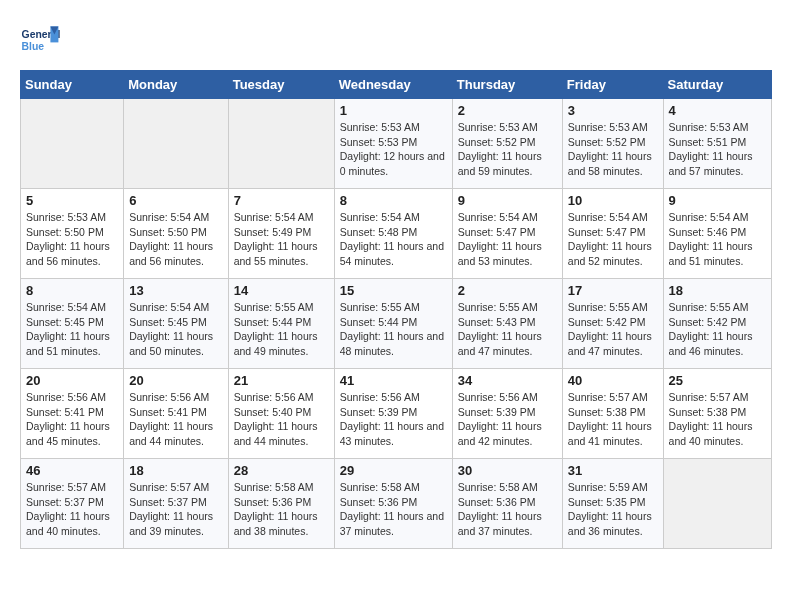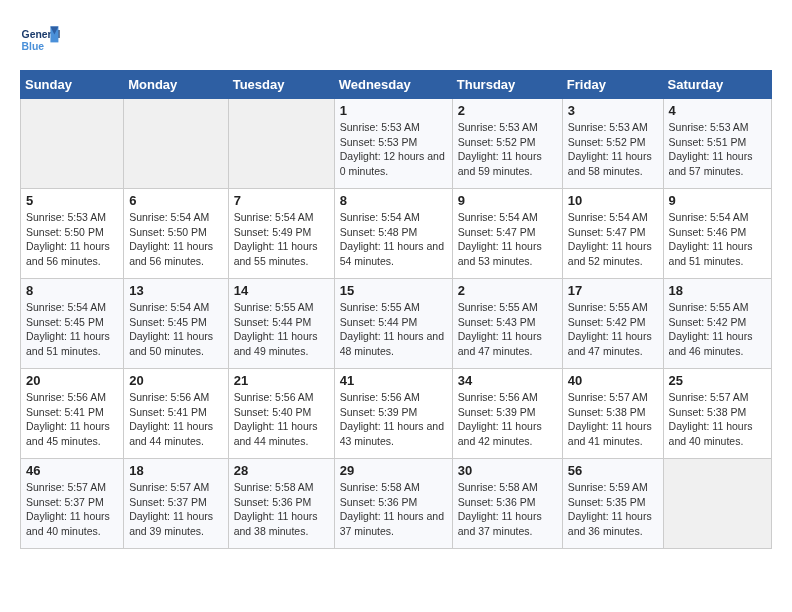--- a/index.html
+++ b/index.html
@@ -301,21 +301,21 @@
           Sunrise: 5:58 AM<br>Sunset: 5:36 PM<br>Daylight: 11 hours and 37 minutes.
         </div>
         </td>
         <td>
           <div class="day-number">30</div>
         <div class="day-info">
           Sunrise: 5:58 AM<br>Sunset: 5:36 PM<br>Daylight: 11 hours and 37 minutes.
         </div>
         </td>
         <td>
-          <div class="day-number">56</div>
+          <div class="day-number">31</div>
         <div class="day-info">
           Sunrise: 5:59 AM<br>Sunset: 5:35 PM<br>Daylight: 11 hours and 36 minutes.
         </div>
         </td>
         <td class="empty-cell"></td>
       </tr>
     </tbody>
 </table>
 
 </body></html>

